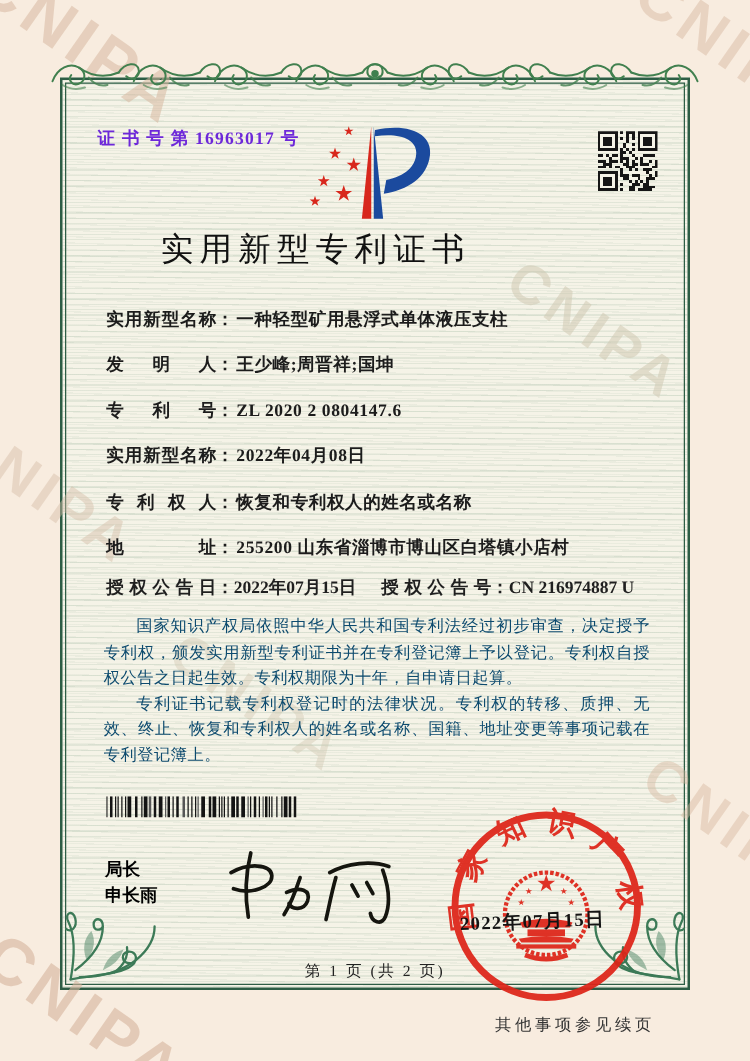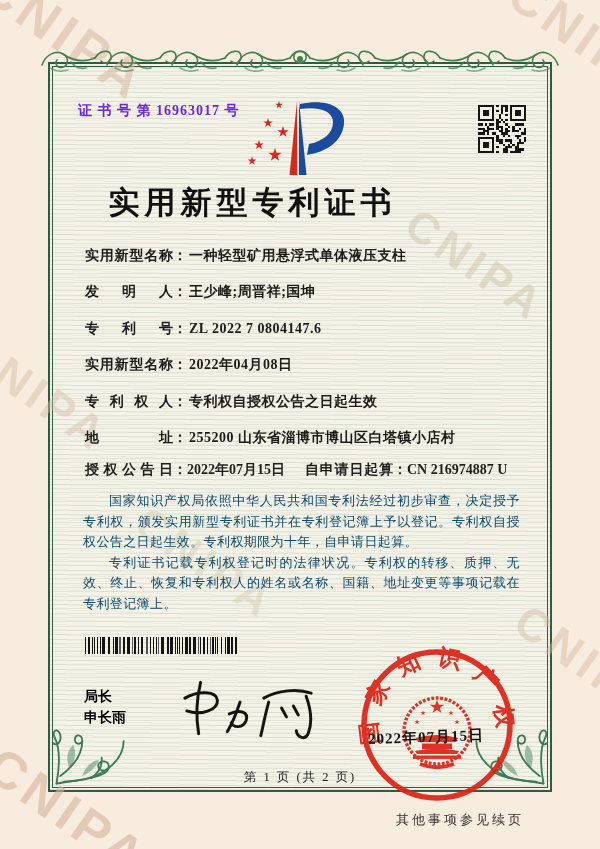--- a/index.html
+++ b/index.html
@@ -38,21 +38,21 @@
   .topband{position:absolute;z-index:4;left:40px;top:44px;width:520px;height:36px;}
   .corner{position:absolute;z-index:4;width:92px;height:92px;}
   .corner-bl{left:51px;top:697px;}
   .corner-br{left:457px;top:697px;transform:scaleX(-1);}
   
   .abs{position:absolute;z-index:5;}
   .certno{left:78px;top:102px;font-size:14px;font-weight:600;letter-spacing:1px;color:#6d28d9;}
   .logo{left:243px;top:97px;width:122px;height:84px;}
   .qr{left:478px;top:105px;width:48px;height:48px;}
   .title{left:48px;top:182px;width:409px;text-align:center;
-    font-size:31px;font-weight:700;letter-spacing:5px;color:#111;}
+    font-size:26px;font-weight:400;letter-spacing:5px;color:#111;}
   .frow{left:85px;font-size:14px;font-weight:700;white-space:nowrap;color:#1c1c1c;}
   .frow .flabel{display:inline-block;width:88px;text-align:justify;text-align-last:justify;vertical-align:bottom;}
   .frow .colon{display:inline-block;width:14px;}
   .frow .fvalue{margin-left:2px;letter-spacing:.5px;}
   .r0{top:247px}.r1{top:283px}.r2{top:320px}.r3{top:356px}.r4{top:393px}.r5{top:429px}
   .grantrow{top:461px;left:85px;font-size:14px;font-weight:700;white-space:nowrap;}
   .grant2{position:absolute;left:220px;top:0;white-space:nowrap;}
   .grantrow .flabel{display:inline-block;width:88px;text-align:justify;text-align-last:justify;}
   .grantrow .colon{display:inline-block;width:14px;}
   .paras{left:83px;top:491px;width:437px;font-size:13px;line-height:20.6px;
@@ -280,35 +280,35 @@
 
   <div class="abs title">实用新型专利证书</div>
 
   <div class="abs frow r0">
     <span class="flabel">实用新型名称</span><span class="colon">：</span><span class="fvalue">一种轻型矿用悬浮式单体液压支柱</span>
   </div>
   <div class="abs frow r1">
     <span class="flabel">发明人</span><span class="colon">：</span><span class="fvalue">王少峰;周晋祥;国坤</span>
   </div>
   <div class="abs frow r2">
-    <span class="flabel">专利号</span><span class="colon">：</span><span class="fvalue">ZL 2022 7 0804147.6</span>
+    <span class="flabel">专利号</span><span class="colon">：</span><span class="fvalue">ZL 2020 2 0804147.6</span>
   </div>
   <div class="abs frow r3">
     <span class="flabel">实用新型名称</span><span class="colon">：</span><span class="fvalue">2022年04月08日</span>
   </div>
   <div class="abs frow r4">
-    <span class="flabel">专利权人</span><span class="colon">：</span><span class="fvalue">专利权自授权公告之日起生效</span>
+    <span class="flabel">专利权人</span><span class="colon">：</span><span class="fvalue">恢复和专利权人的姓名或名称</span>
   </div>
   <div class="abs frow r5">
     <span class="flabel">地址</span><span class="colon">：</span><span class="fvalue">255200 山东省淄博市博山区白塔镇小店村</span>
   </div>
 
   <div class="abs grantrow">
     <span><span class="flabel">授权公告日</span><span class="colon">：</span><span class="fvalue">2022年07月15日</span></span>
-    <span class="grant2"><span class="flabel">自申请日起算</span><span class="colon">：</span><span class="fvalue">CN 216974887 U</span></span>
+    <span class="grant2"><span class="flabel">授权公告号</span><span class="colon">：</span><span class="fvalue">CN 216974887 U</span></span>
   </div>
 
   <div class="abs paras">
     <p>国家知识产权局依照中华人民共和国专利法经过初步审查，决定授予专利权，颁发实用新型专利证书并在专利登记簿上予以登记。专利权自授权公告之日起生效。专利权期限为十年，自申请日起算。</p>
     <p>专利证书记载专利权登记时的法律状况。专利权的转移、质押、无效、终止、恢复和专利权人的姓名或名称、国籍、地址变更等事项记载在专利登记簿上。</p>
   </div>
 
   <svg id="barcode-svg" class="abs barcode" viewBox="0 0 156 17" preserveAspectRatio="none">
       <rect x="0" y="0" width="1" height="17" fill="#141414"></rect>
       <rect x="3" y="0" width="2" height="17" fill="#141414"></rect>

